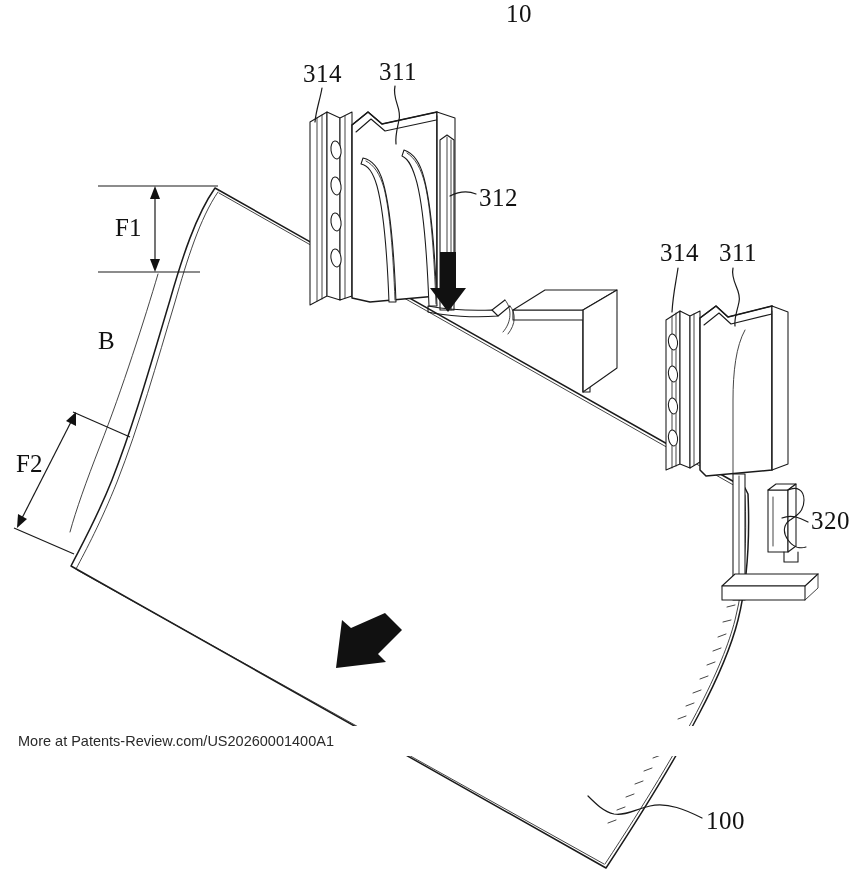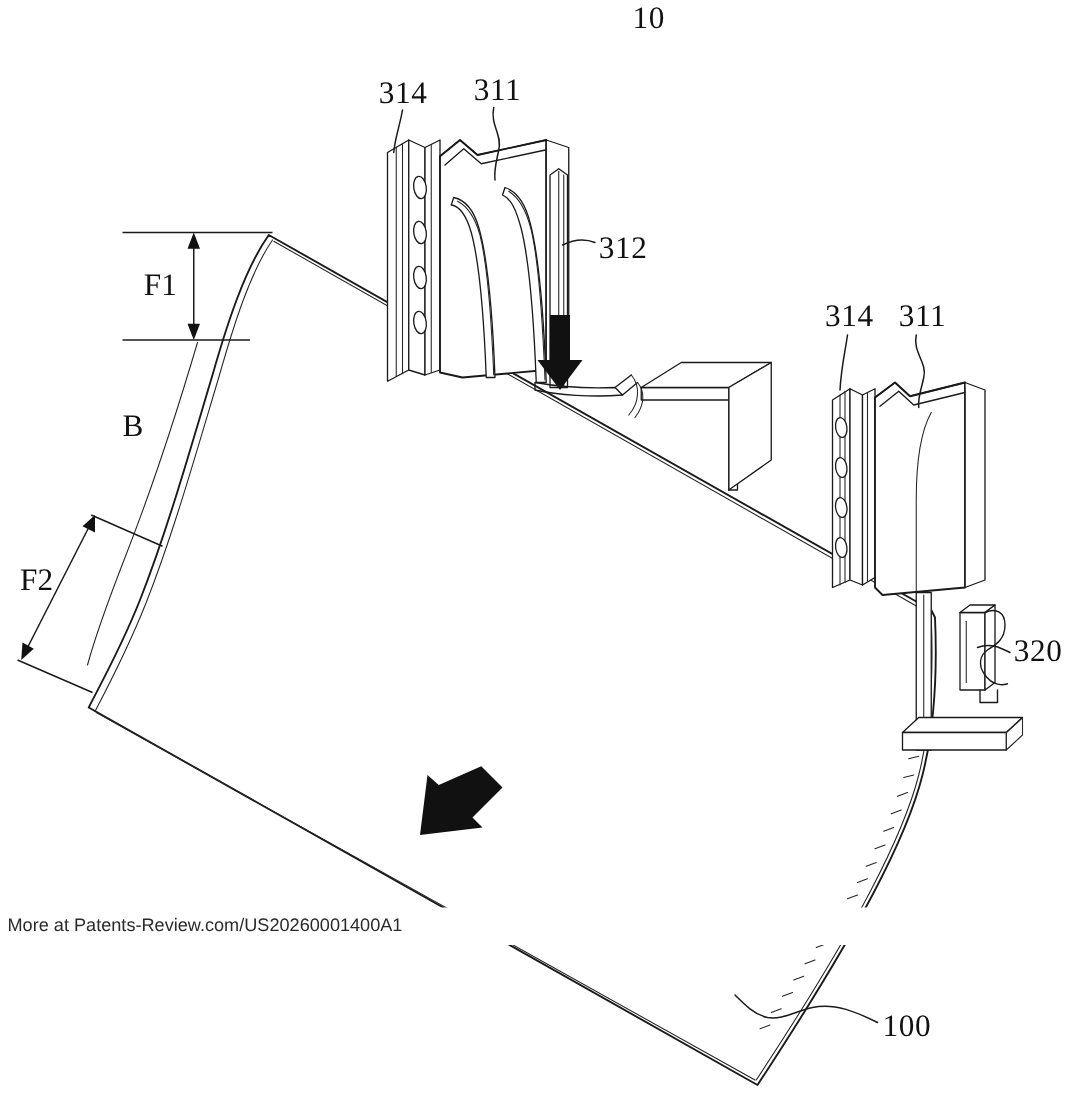--- a/index.html
+++ b/index.html
@@ -85,21 +85,21 @@
     width: 856px;
     height: 30px;
     display: flex;
     align-items: center;
     background: #ffffff;
   }
   .footer-text {
     font-family: "Liberation Sans", sans-serif;
     font-size: 14.5px;
     color: #2a2a2a;
-    padding-left: 6px;
+    padding-left: 18px;
     white-space: nowrap;
   }
 </style>
 </head>
 <body>
 
 <div id="figure-root">
   <svg id="patent-drawing" viewBox="0 0 856 888">
 
     <g>

